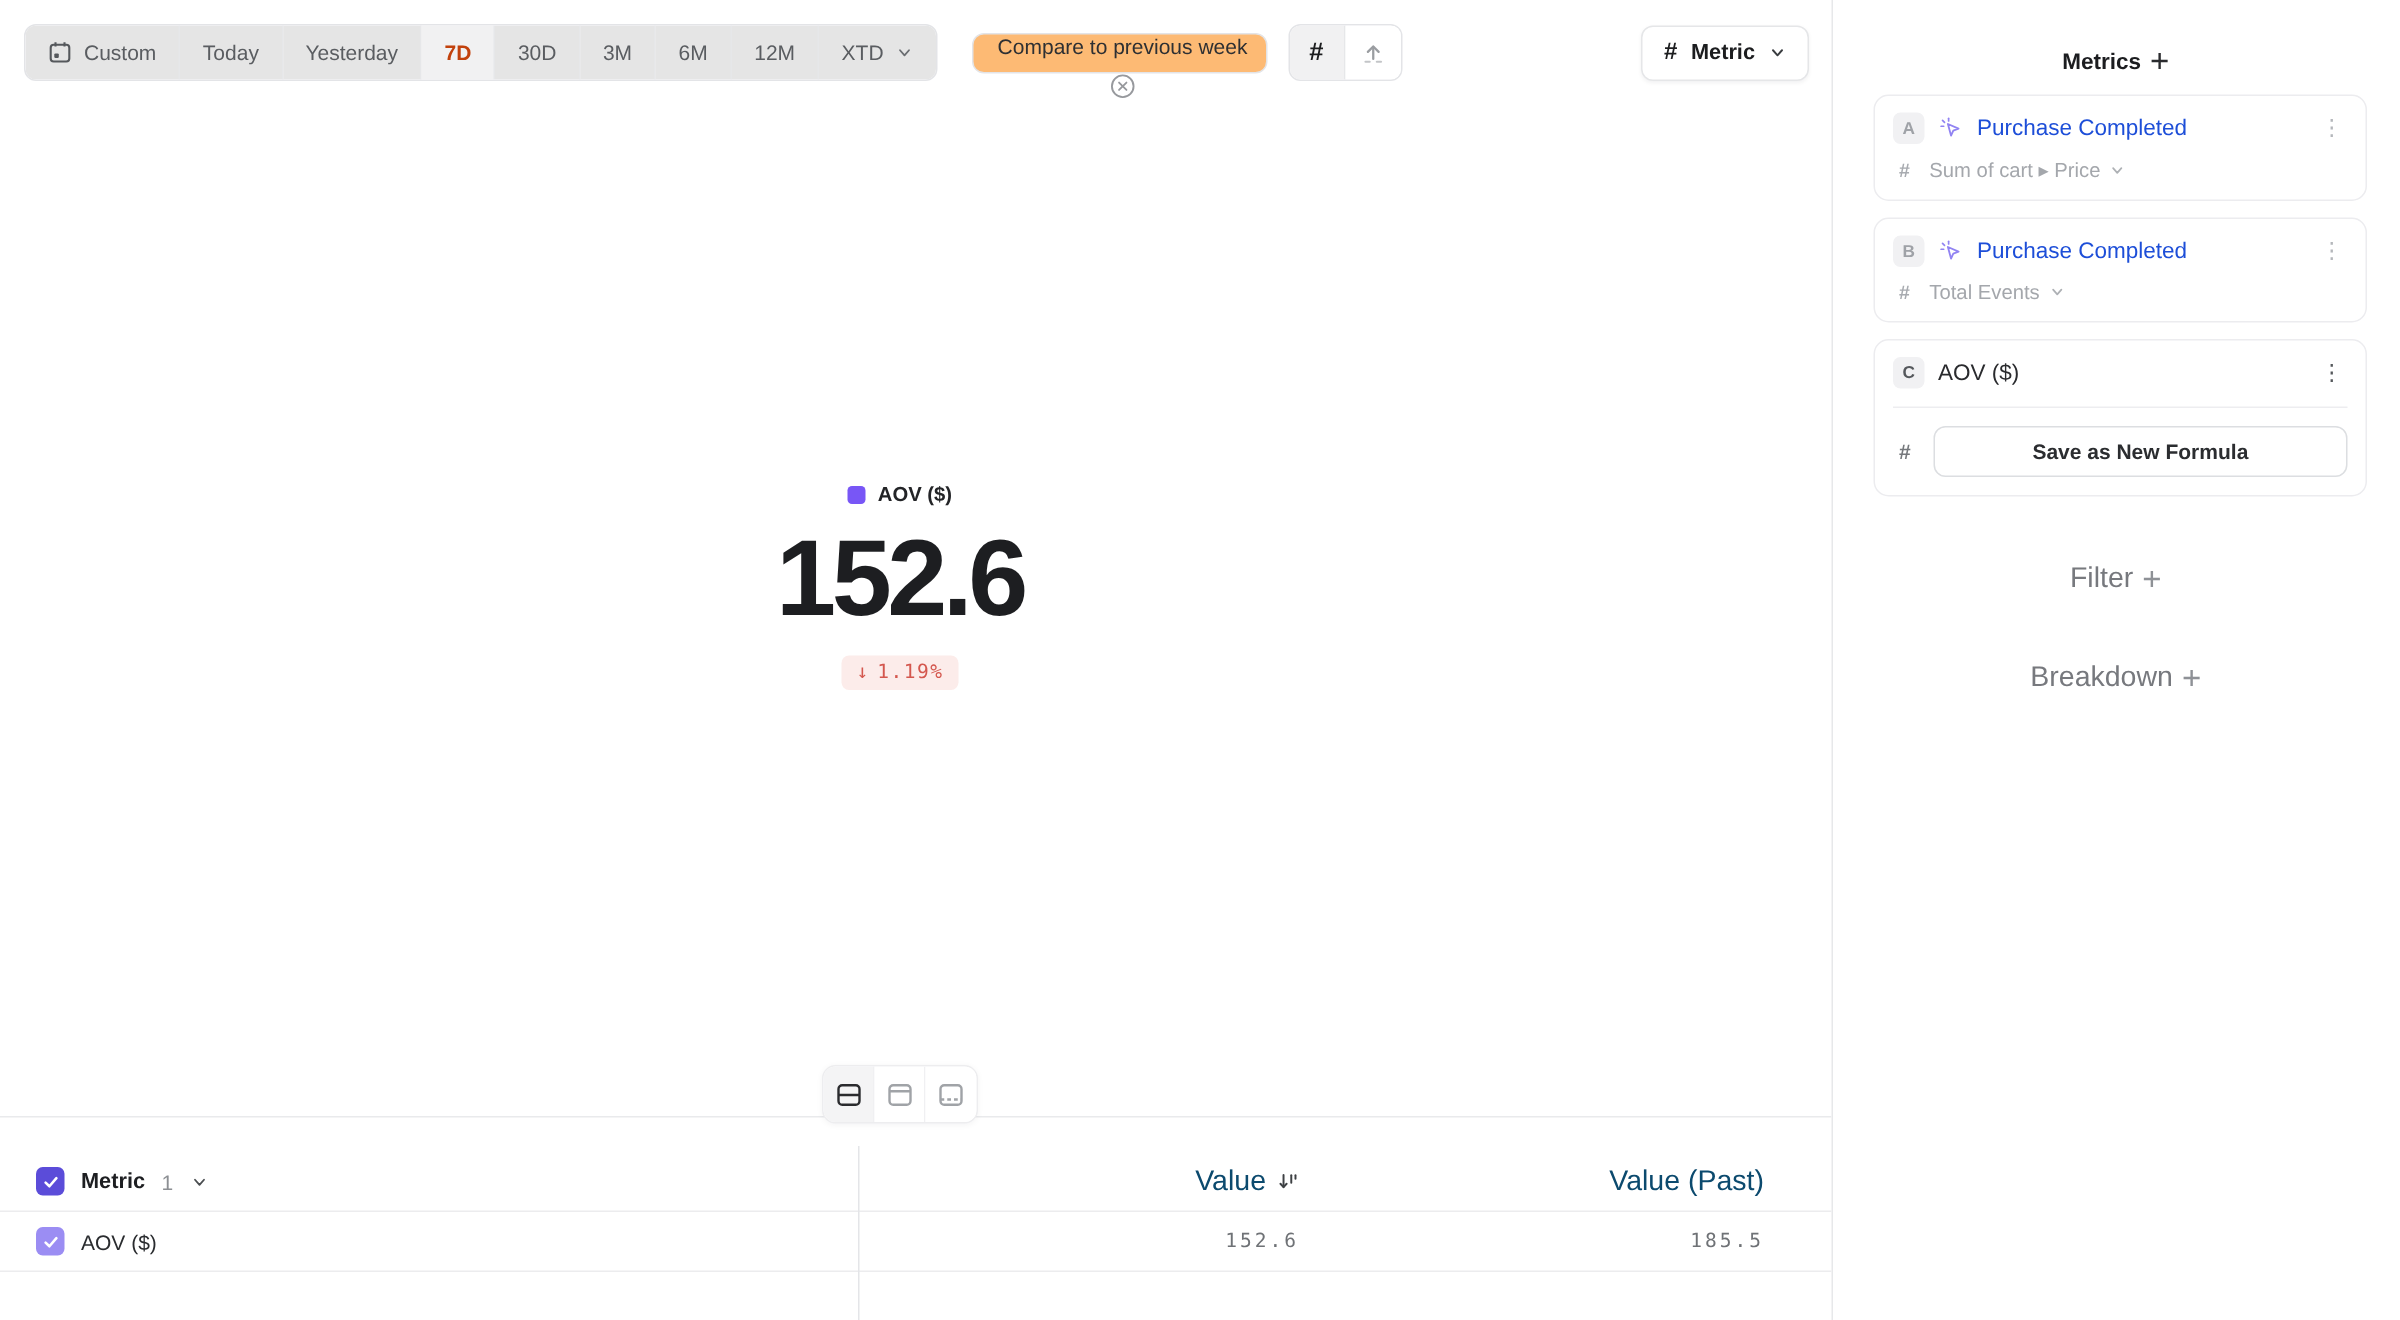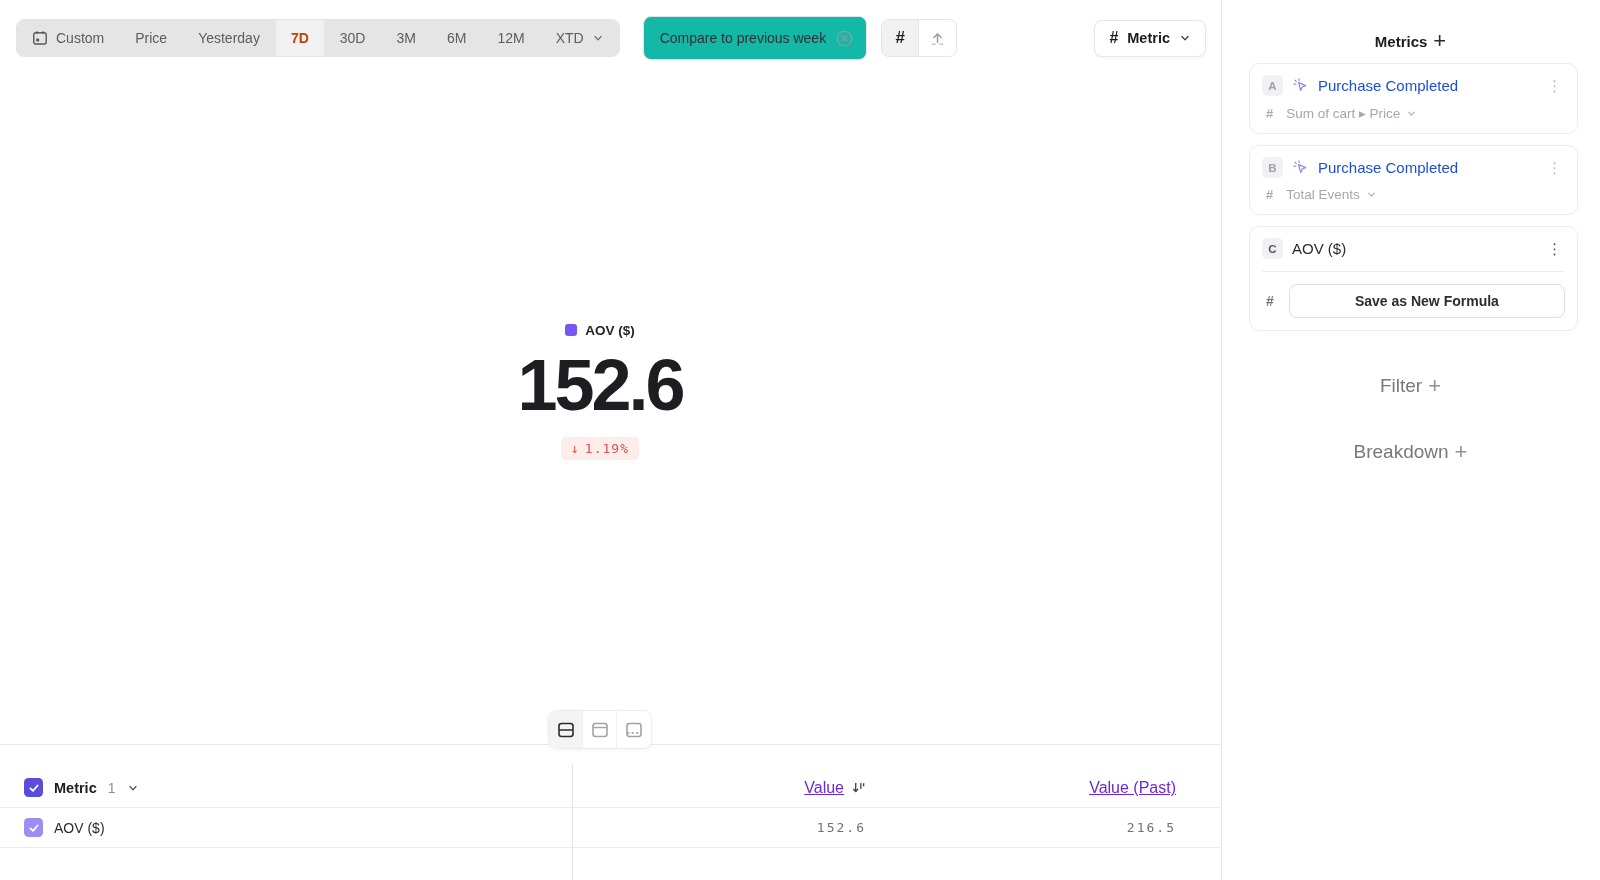--- a/index.html
+++ b/index.html
@@ -8,22 +8,22 @@
   .app { position:relative; width:1600px; height:880px; background:#fff; }
   .main { position:absolute; left:0; top:0; width:1221px; height:880px; }
 
   
   .toolbar { position:absolute; top:16px; left:16px; width:1190px; display:flex; align-items:center; }
   .date-group { display:flex; border:1px solid #e3e4e7; border-radius:8px; background:#fff; overflow:hidden; height:38px; }
   .date-group button { display:flex; align-items:center; gap:8px; padding:0 15px; background:#e5e5e5; border:none;
        border-right:1px solid #e6e7e9; font-family:inherit; font-size:14px; color:#5a5d61; cursor:pointer; white-space:nowrap; }
   .date-group button:last-child { border-right:none; }
   .date-group button.active { background:#f1f1f2; color:#c2410c; font-weight:700; }
-  .chip { display:flex; align-items:center; gap:9px; height:44px; margin-left:23px; padding:0 12px 0 16px;
-       border:1px solid #e3e4e7; border-radius:8px; font-size:14px; color:#2e3033; background:#14b8a6; cursor:pointer; }
+  .chip { display:flex; align-items:center; gap:9px; height:27px; margin-left:23px; padding:0 12px 0 16px;
+       border:1px solid #e3e4e7; border-radius:8px; font-size:14px; color:#2e3033; background:#fdba74; cursor:pointer;flex-direction:column; }
   .seg { display:flex; height:38px; margin-left:14px; border:1px solid #e3e4e7; border-radius:8px; overflow:hidden; background:#fff; }
   .seg button { width:37px; display:flex; align-items:center; justify-content:center; background:#fff; border:none;
        border-right:1px solid #e6e7e9; cursor:pointer; font-size:16px; color:#97999d; font-family:inherit; }
   .seg button:last-child { border-right:none; }
   .seg button.active { background:#f1f1f2; color:#1c1d1f; }
   .hash-glyph { font-weight:600; font-size:17px; }
   .metric-btn { margin-left:auto; display:flex; align-items:center; gap:9px; height:37px; padding:0 14px;
        border:1px solid #e5e6e8; border-radius:8px; background:#fff; box-shadow:0 1px 3px rgba(20,20,30,.06);
        font-family:inherit; font-size:14.5px; font-weight:600; color:#1c1d1f; cursor:pointer; }
   .metric-btn .hash-glyph { font-size:16px; color:#1c1d1f; }
@@ -50,21 +50,21 @@
   
   .table { position:absolute; top:768px; left:0; width:1221px; }
   .t-vdiv { position:absolute; left:572px; top:-4px; height:120px; width:1px; background:#e4e5e8; }
   .t-row { display:flex; align-items:center; height:40px; border-bottom:1px solid #ececee; }
   .t-left { flex:1; display:flex; align-items:center; gap:11px; padding-left:24px; }
   .t-val { width:296px; display:flex; justify-content:flex-end; align-items:center; gap:7px; }
   .t-valpast { width:310px; text-align:right; }
   .t-pad { width:45px; }
   .th-label { font-size:14.5px; font-weight:700; color:#1d1e21; }
   .th-count { font-size:14px; color:#8c8f93; }
-  .th-col { font-size:16px; color:#6d28d9;text-decoration:underline; }
+  .th-col { font-size:19px; color:#0c4a6e; }
   .mono-val { font-family:"DejaVu Sans Mono", monospace; font-size:13px; letter-spacing:2px; color:#6f7276; }
   .cell-name { font-size:14px; color:#2a2c2f; }
   .checkbox { width:19px; height:19px; border-radius:4.5px; display:flex; align-items:center; justify-content:center; cursor:pointer; }
   .cb-dark { background:#5b4cd9; }
   .cb-light { background:#9b8df3; }
 
   
   .sidebar { position:absolute; left:1221px; top:0; width:379px; height:880px; border-left:1px solid #e7e8ea; background:#fff; }
   .sb-inner { padding:30px 22px 0 27px; }
   .sb-row { display:flex; align-items:center; justify-content:center; }
@@ -110,21 +110,21 @@
             <svg width="16" height="16" viewBox="0 0 16 16">
                 <rect x="1.8" y="2.8" width="12.4" height="11.2" rx="2" fill="none" stroke="#55585c" stroke-width="1.4"></rect>
                 <line x1="5" y1="1.2" x2="5" y2="4" stroke="#55585c" stroke-width="1.4"></line>
                 <line x1="11" y1="1.2" x2="11" y2="4" stroke="#55585c" stroke-width="1.4"></line>
                 <rect x="4.2" y="8.6" width="3" height="3" rx="0.8" fill="#55585c"></rect>
               </svg>
           </span>
           <span>Custom</span>
         </button>
         <button>
-            <span>Price</span>
+            <span>Today</span>
           </button>
         <button>
             <span>Yesterday</span>
           </button>
         <button class="active">
             <span>7D</span>
           </button>
         <button>
             <span>30D</span>
           </button>
@@ -257,21 +257,21 @@
           <span class="checkbox cb-light">
             <svg width="12" height="12" viewBox="0 0 16 16">
                 <polyline points="3.2,8.5 6.6,11.8 12.8,4.6" fill="none" stroke="#fff" stroke-width="2.3" stroke-linecap="round" stroke-linejoin="round"></polyline>
               </svg>
           </span>
           <span class="cell-name">AOV ($)</span>
         </div>
         <div class="t-val">
             <span class="mono-val">152.6</span>
           </div>
-        <div class="t-valpast mono-val">216.5</div>
+        <div class="t-valpast mono-val">185.5</div>
         <div class="t-pad"></div>
       </div>
     </div>
   </div>
 
   <aside class="sidebar">
     <div class="sb-inner">
       <div class="sb-row">
         <span class="sb-title">Metrics</span>
         <button class="plus-btn">+</button>

